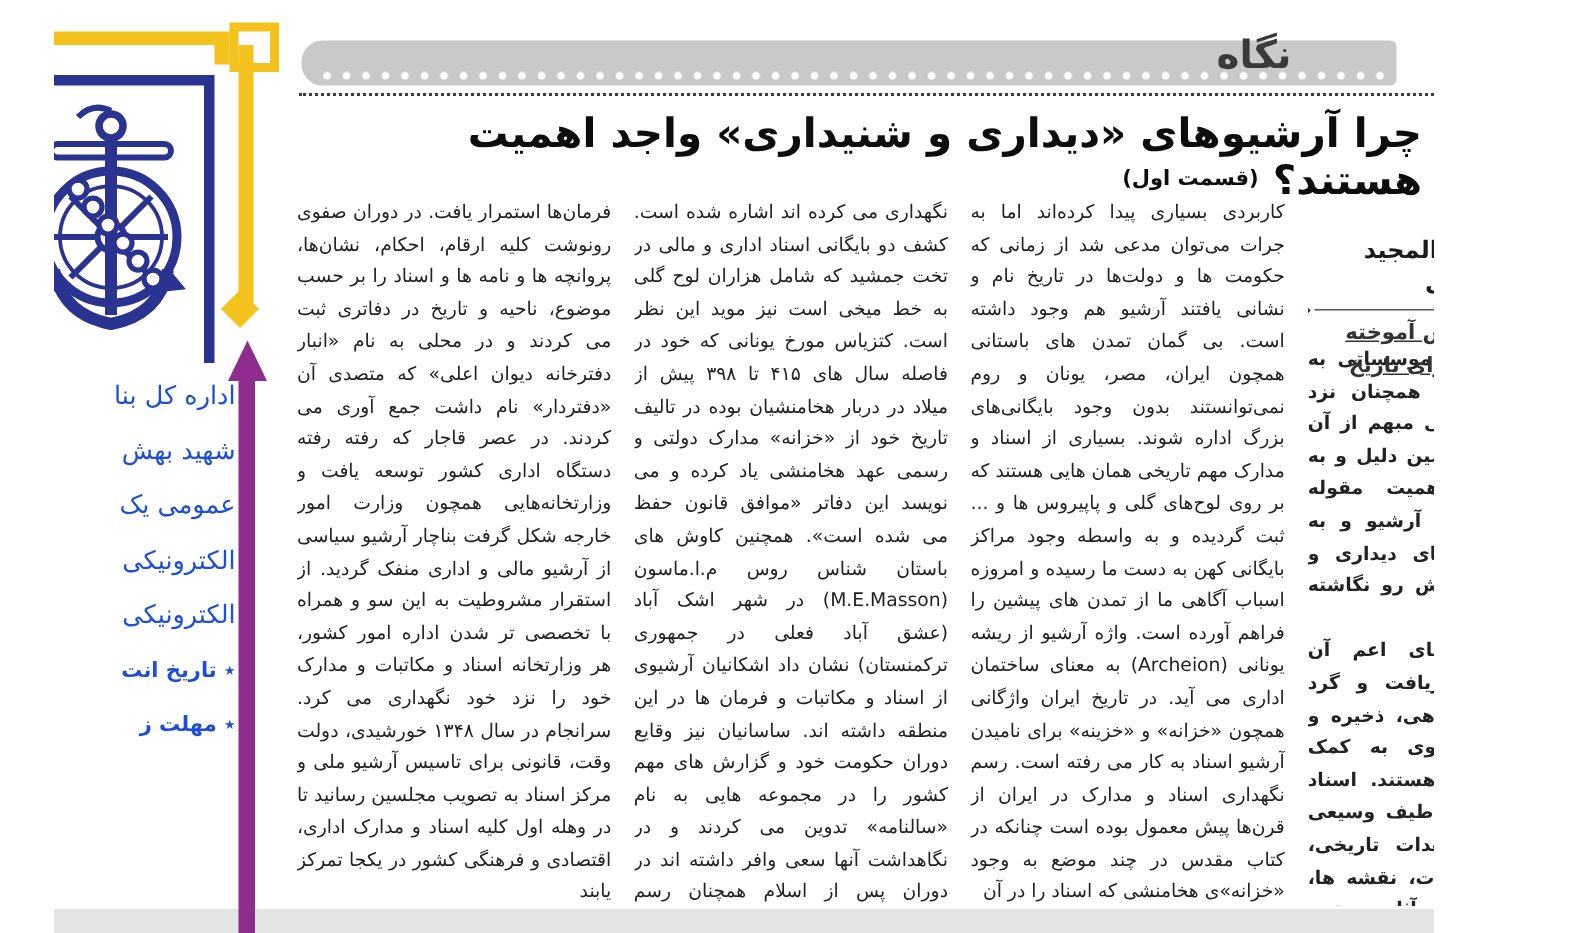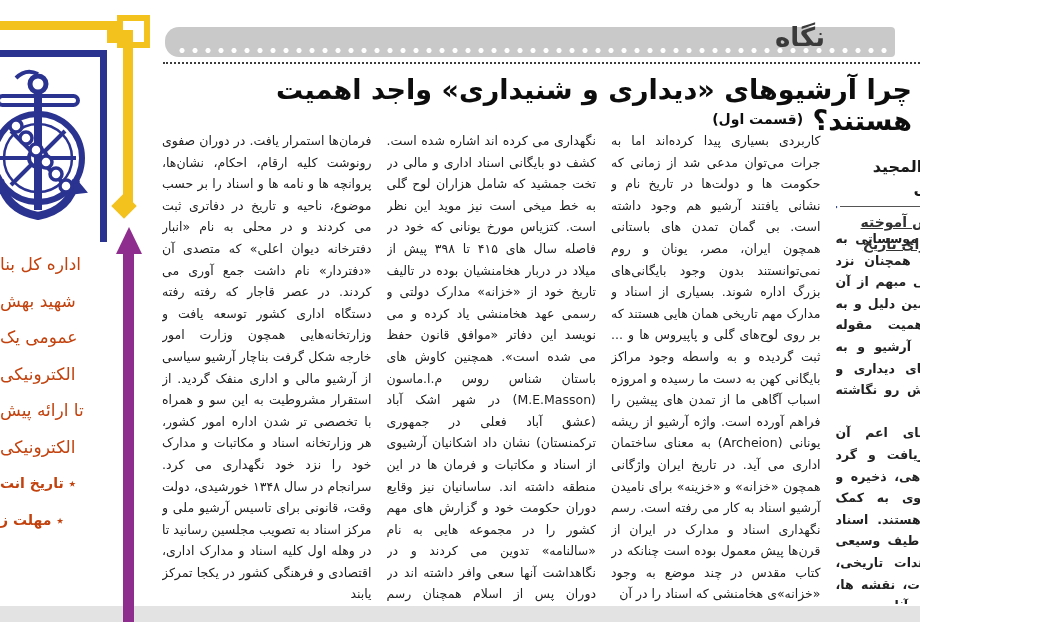--- a/index.html
+++ b/index.html
@@ -1,17 +1,17 @@
 <!DOCTYPE html>
 <html lang="fa"><head>
 <meta charset="utf-8">
 <style>
   html,body{margin:0;padding:0;background:#fff;}
   .page{position:relative;width:920px;height:622px;background:#ffffff;overflow:hidden;
-        font-family:"DejaVu Sans",sans-serif;color:#1c1c1c;}
+        font-family:"DejaVu Sans",sans-serif;color:#1c1c1c;margin-left:36px;}
 
   
   .header-bar{position:absolute;left:165px;top:27px;width:730px;height:30px;background:#c9c9c9;
               border-radius:14px 4px 4px 14px;}
   .header-bar .bar-dots{position:absolute;left:14px;right:8px;bottom:3px;height:7px;
               background-image:radial-gradient(circle at 3px 3.5px,#ffffff 2.2px,rgba(255,255,255,0) 2.9px);
               background-size:13px 7px;background-repeat:repeat-x;}
   .section-label{position:absolute;right:95px;top:22px;font-size:26px;font-weight:bold;color:#3a3a3a;direction:rtl;}
   .negah-logo{position:absolute;left:962px;top:12px;width:50px;height:50px;}
   .negah-logo .diamond{position:absolute;inset:5px;background:#d8262c;transform:rotate(45deg);border-radius:4px;}
@@ -51,21 +51,21 @@
   .yellow-vbar{position:absolute;left:123px;top:30px;width:10px;height:172px;background:#f3c21d;}
   .yellow-diamond{position:absolute;left:115px;top:197px;width:18px;height:18px;background:#f3c21d;transform:rotate(45deg);}
   .navy-hbar{position:absolute;left:0;top:50px;width:102px;height:7px;background:#2b3391;}
   .navy-vbar{position:absolute;left:100px;top:50px;width:7px;height:192px;background:#2b3391;}
   .anchor-logo{position:absolute;left:-14px;top:60px;width:112px;height:176px;}
   .purple-arrowhead{position:absolute;left:116px;top:227px;width:0;height:0;z-index:3;
                     border-left:13px solid transparent;border-right:13px solid transparent;
                     border-bottom:27px solid #8e2d8e;}
   .purple-vbar{position:absolute;left:123px;top:250px;width:11px;height:372px;background:#8e2d8e;z-index:3;}
   .ad-text{position:absolute;left:0;top:246px;width:121px;direction:rtl;overflow:hidden;z-index:2;}
-  .ad-line{font-size:17px;line-height:36.5px;white-space:nowrap;text-align:left;color:#c2410c;}
+  .ad-line{font-size:17px;line-height:36.5px;white-space:nowrap;text-align:right;color:#1d4ed8;}
   .ad-line.star{font-weight:bold;font-size:14px;}
 
   
   .bottom-bar{position:absolute;left:0;right:0;bottom:0;height:16px;background:#e3e3e3;z-index:1;}
 </style>
 </head>
 <body>
 
 <div class="page">
 
@@ -167,21 +167,20 @@
   </div>
 
   <div class="purple-arrowhead"></div>
   <div class="purple-vbar"></div>
 
   <div class="ad-text">
     <div class="ad-line">اداره کل بنا</div>
     <div class="ad-line">شهید بهش</div>
     <div class="ad-line">عمومی یک</div>
     <div class="ad-line">الکترونیکی</div>
-    <div class="ad-line">تا ارائه پیش</div>
     <div class="ad-line">الکترونیکی</div>
     <div class="ad-line star">٭ تاریخ انت</div>
     <div class="ad-line star">٭ مهلت ز</div>
   </div>
 
   <div class="bottom-bar"></div>
 
 </div>
 
 </body></html>

